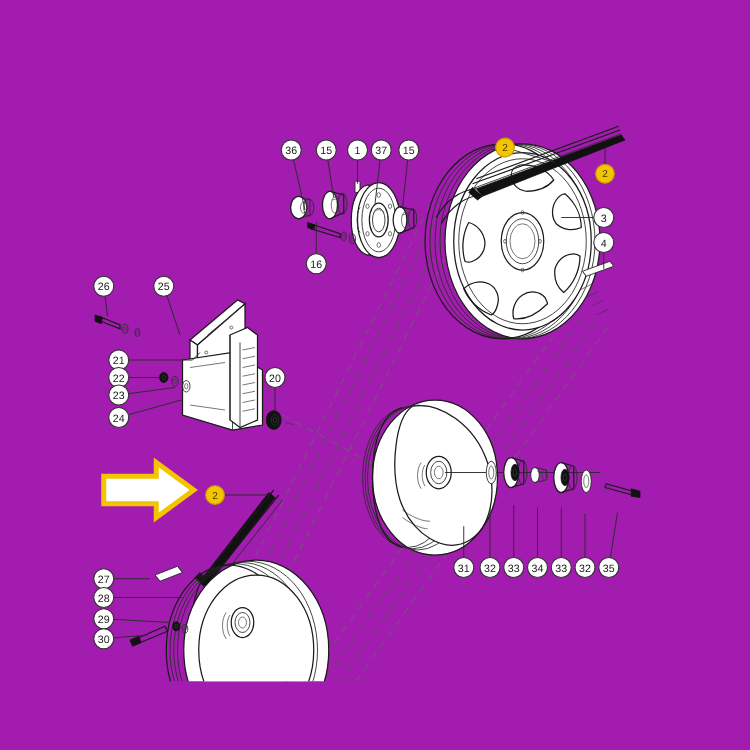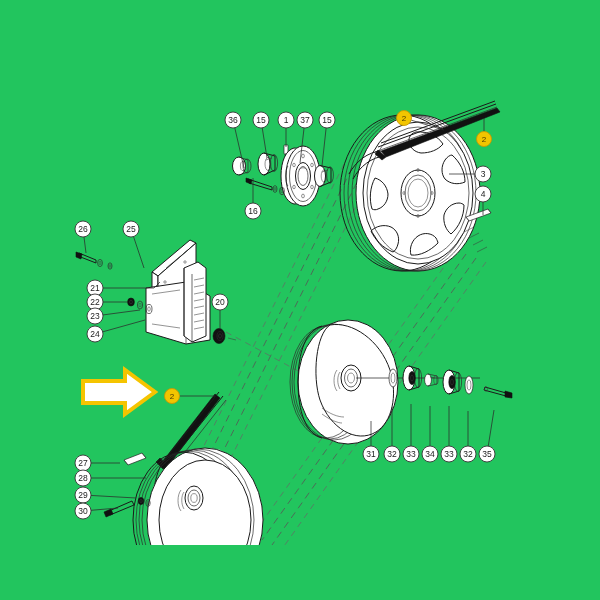--- a/index.html
+++ b/index.html
@@ -1,18 +1,18 @@
 <!DOCTYPE html>
 <html><head>
 <meta charset="utf-8">
 <style>
   html,body{margin:0;padding:0;background:#ffffff;}
   body{width:600px;height:600px;overflow:hidden;
        font-family:"Liberation Sans",sans-serif;}
-  #stage{position:relative;width:600px;height:600px;background:#22c55e;}
+  #stage{position:relative;width:600px;height:600px;background:#a21caf;}
   svg#diagram{position:absolute;left:0;top:0;width:600px;height:600px;display:block;}
   .ln{fill:none;stroke:#1a1a1a;stroke-width:1;}
   .ln-thin{fill:none;stroke:#2b2b2b;stroke-width:0.7;}
   .ln-hair{fill:none;stroke:#3a3a3a;stroke-width:0.55;}
   .leader{fill:none;stroke:#2b2b2b;stroke-width:0.75;}
   .dash{fill:none;stroke:#555;stroke-width:0.8;stroke-dasharray:7 5;}
   .dash2{fill:none;stroke:#666;stroke-width:0.7;stroke-dasharray:6 5;}
   .solidfill{fill:#111;stroke:#111;stroke-width:0.6;}
   .whitefill{fill:#fff;stroke:#1a1a1a;stroke-width:1;}
   .whitefill-t{fill:#fff;stroke:#222;stroke-width:0.7;}

